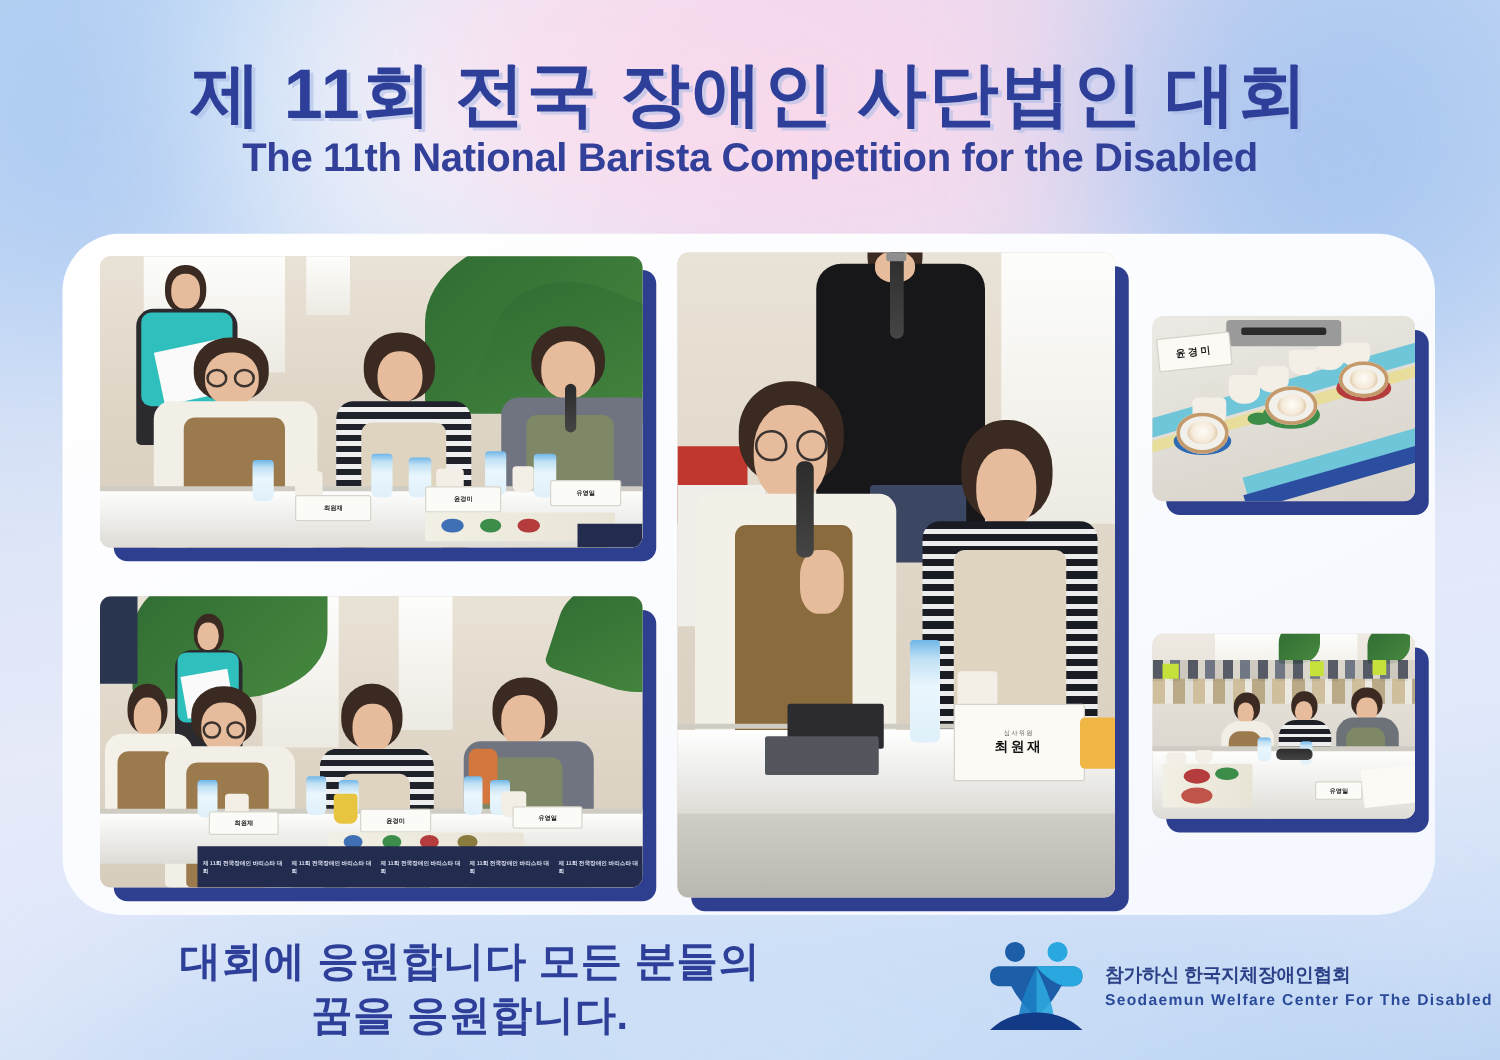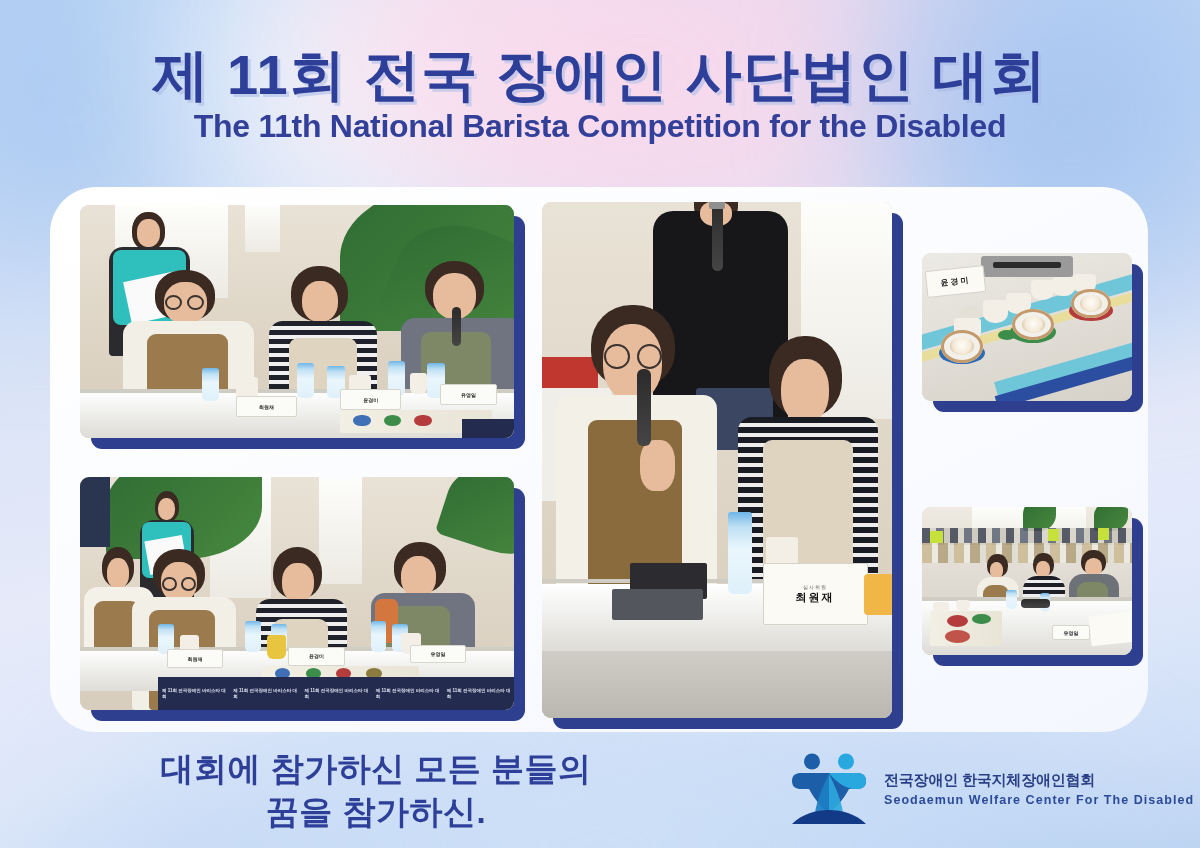--- a/index.html
+++ b/index.html
@@ -490,34 +490,34 @@
         <div class="bottle" style="left:40%;top:56%;width:5%;height:13%;"></div>
         <div class="bottle" style="left:56%;top:58%;width:5%;height:13%;"></div>
         <div class="mic" style="left:47%;top:62%;width:14%;height:6%;border-radius:4px;"></div>
         <div class="namecard" style="left:62%;top:80%;width:18%;height:10%;font-size:5px;">유영일</div>
         <div style="position:absolute;left:80%;top:72%;width:22%;height:20%;background:#fbfaf5;transform:rotate(-6deg);"></div>
       </div>
     </div>
   </div>
 
   <div class="message">
-    <div>대회에 참가하신 모든 분들의</div>
-    <div>꿈을 참가하신.</div>
+    <div>대회에 응원합니다 모든 분들의</div>
+    <div>꿈을 응원합니다.</div>
   </div>
 
   <div class="logo">
     <svg class="logo-mark" viewBox="0 0 86 74">
       <circle cx="26" cy="9.5" r="8" fill="#1c5fa8"></circle>
       <circle cx="60" cy="9.5" r="8" fill="#29a8e0"></circle>
       <path d="M6 29 C6 23 10 21 15 21 L71 21 C76 21 80 23 80 29 C80 35 76 37 71 37 L63 37
                C57 48 50 56 43 61 C36 56 29 48 23 37 L15 37 C10 37 6 35 6 29 Z" fill="#1c5fa8"></path>
       <path d="M43 21 C50 30 58 35 66 37 L71 37 C76 37 80 35 80 29 C80 23 76 21 71 21 Z" fill="#29a8e0"></path>
       <path d="M43 22 C49 34 55 47 57 61 L43 61 Z" fill="#2ea7dd" opacity="0.92"></path>
       <path d="M43 22 C37 34 31 47 29 61 L43 61 Z" fill="#1c7fc4" opacity="0.92"></path>
       <path d="M6 72 C16 62 30 58 43 58 C56 58 70 62 80 72 Z" fill="#133a86"></path>
     </svg>
     <div class="logo-text">
-      <div class="logo-assoc">전국장애인 한국지체장애인협회</div>
+      <div class="logo-assoc">참가하신 한국지체장애인협회</div>
       <div class="logo-en">Seodaemun Welfare Center For The Disabled</div>
     </div>
   </div>
 
 </div>
 
 </body></html>

